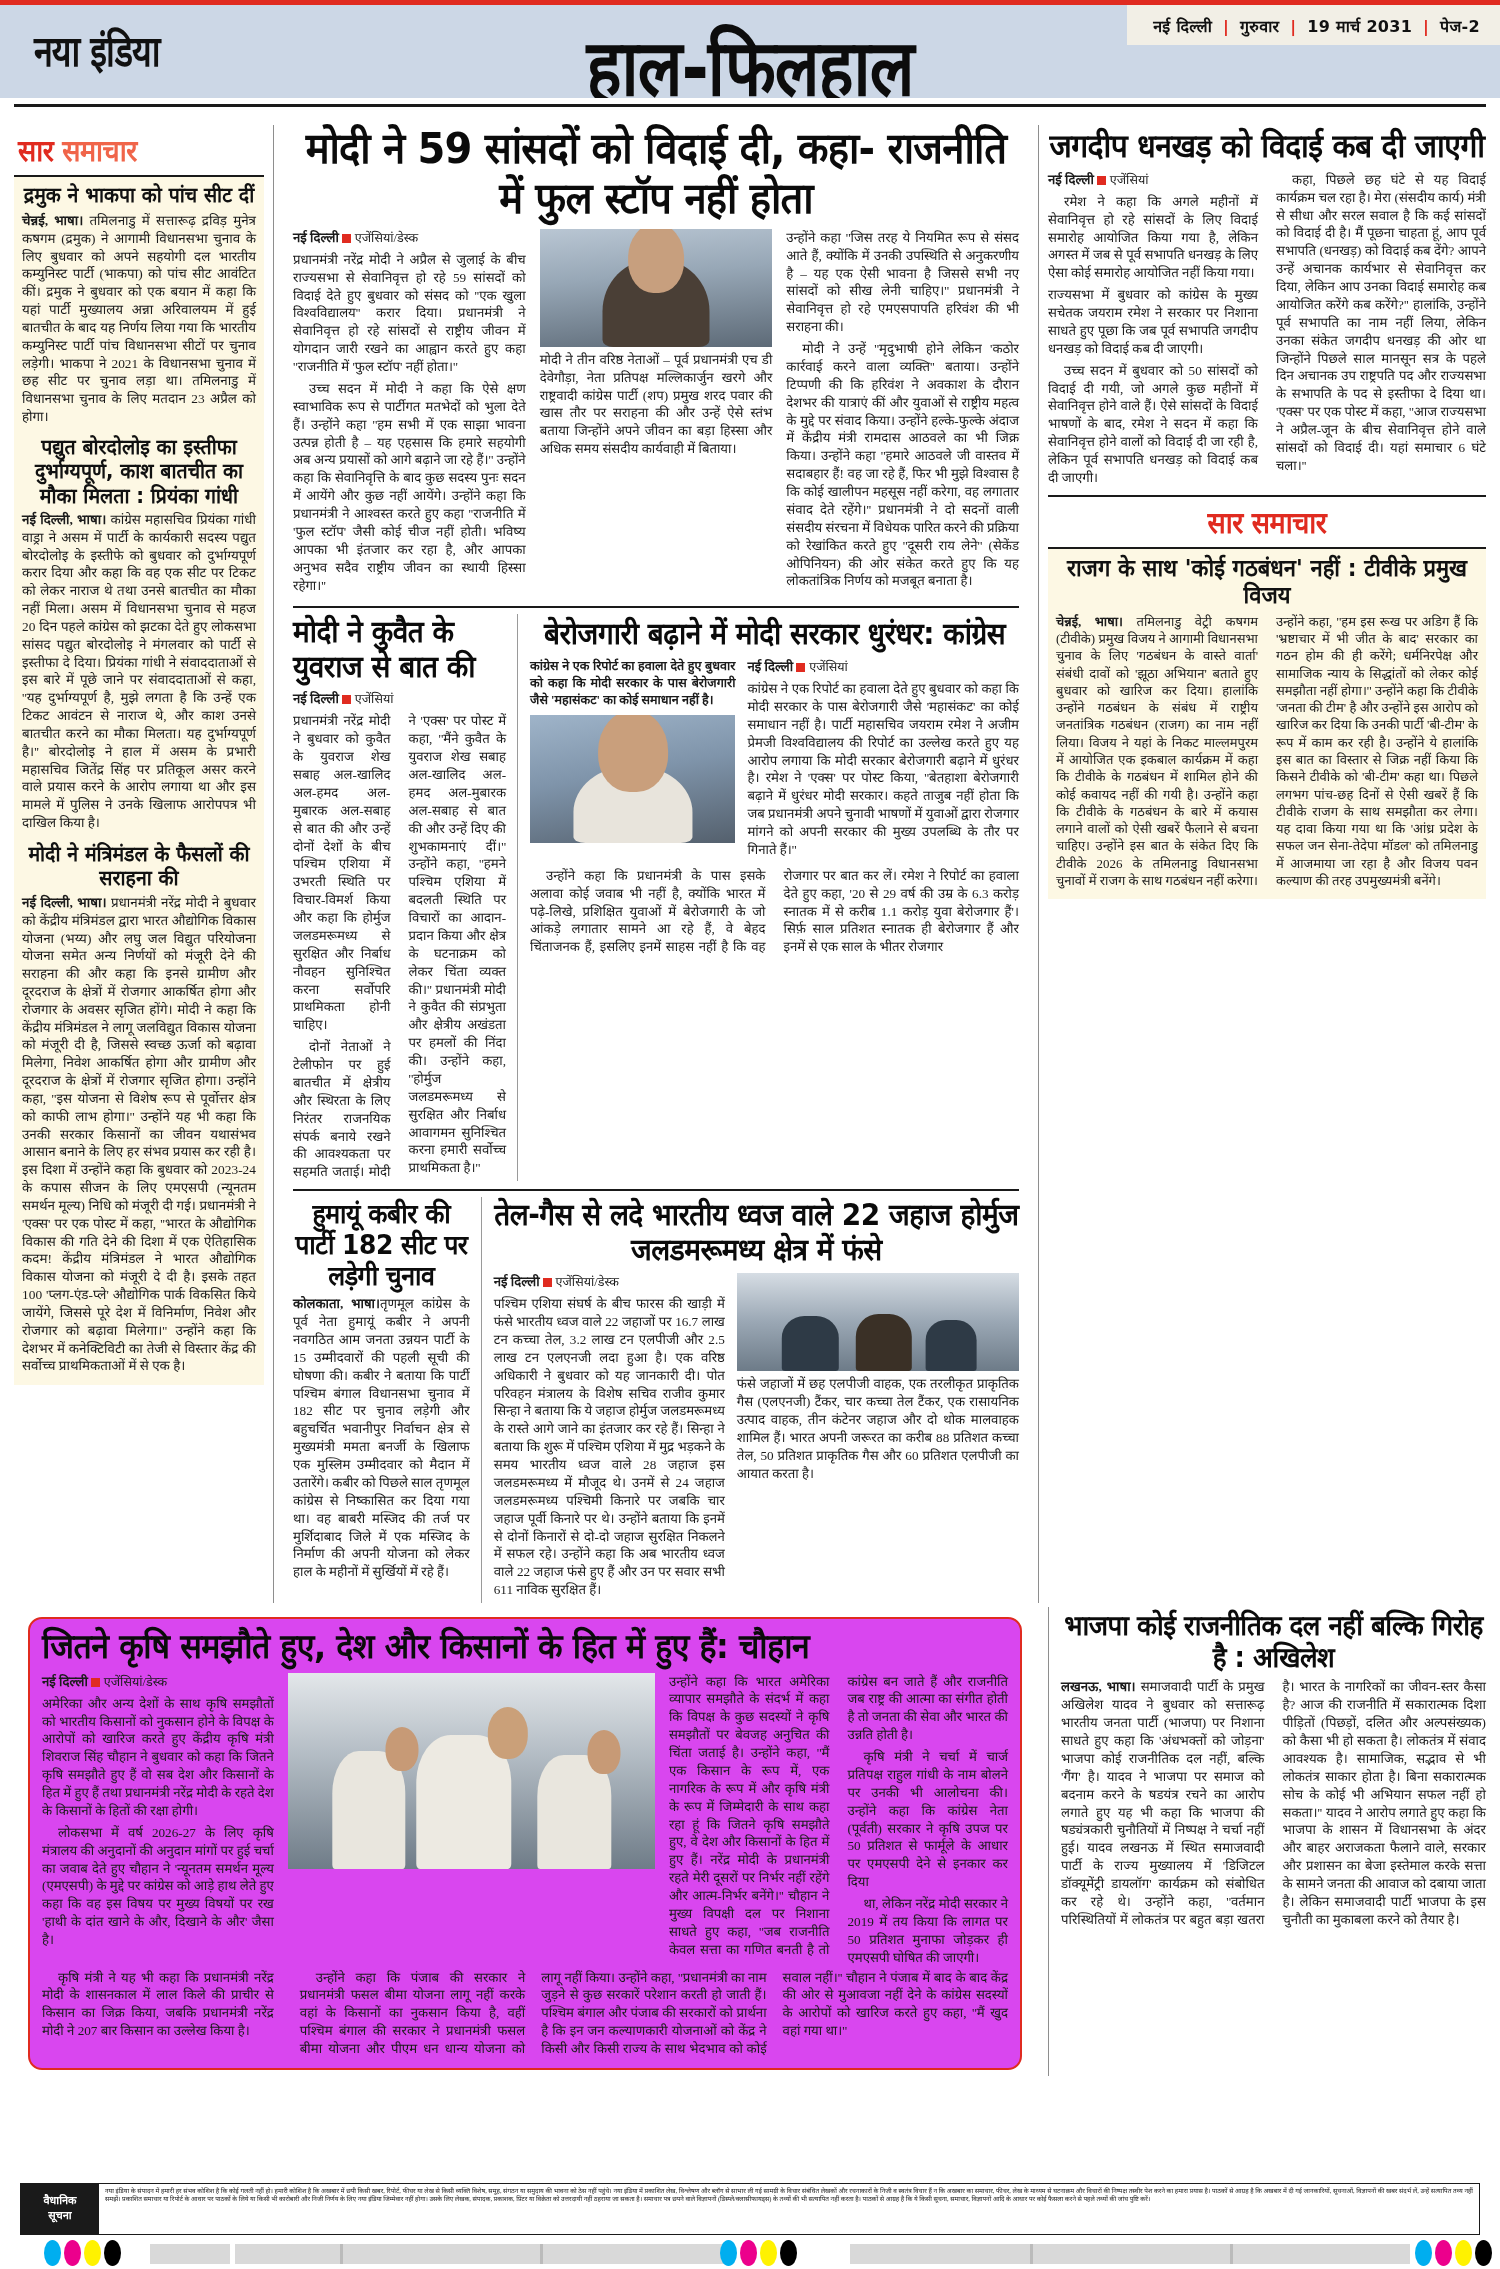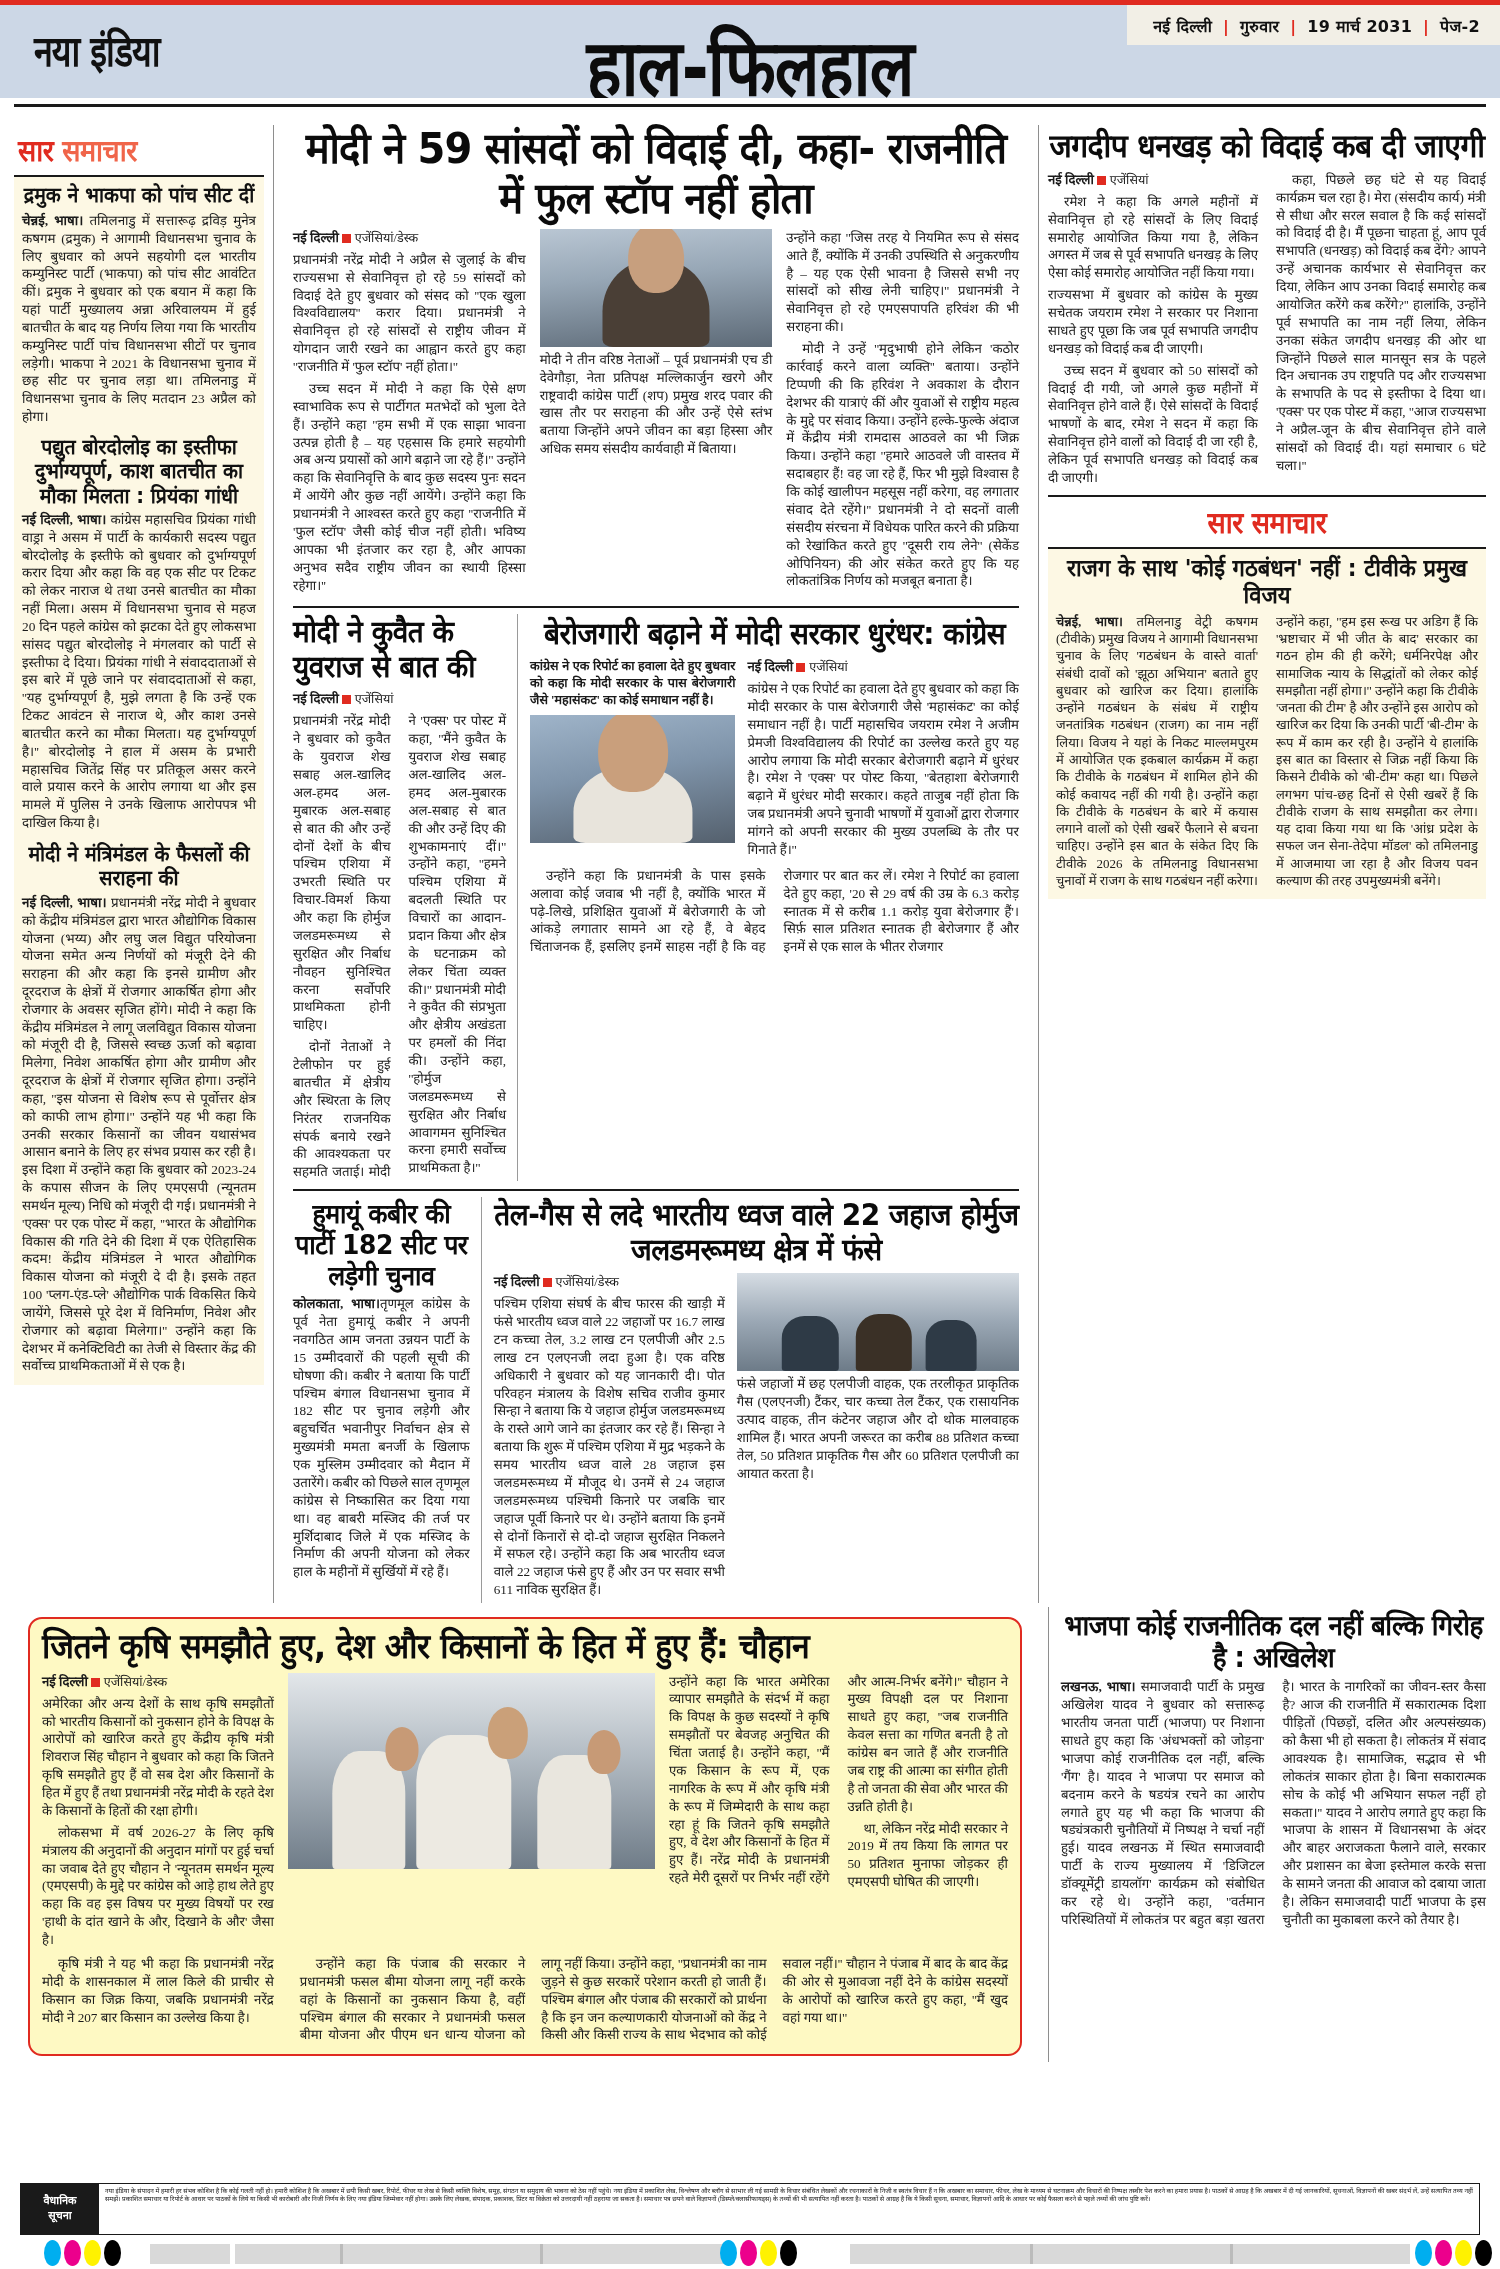--- a/index.html
+++ b/index.html
@@ -191,21 +191,21 @@
   }
   .photo.parl { background: linear-gradient(175deg,#b9c6d3 0%,#97a7b6 40%,#5d6a77 100%); }
   .photo.jairam { background: linear-gradient(170deg,#b7b2a6 0%,#8e8madef 30%,#5a564c 100%); }
 
   
   .feature {
     border: 2.5px solid #e02b20;
     border-radius: 14px;
     margin: 10px 14px 6px 14px;
     padding: 8px 12px 10px 12px;
-    background: #fef9c3;
+    background: #d946ef;
     position: relative;
   }
   .feature h2 {
     margin: 1px 0 8px 0;
     font-family: "DejaVu Sans", sans-serif;
     font-weight: bold;
     font-size: 32px;
     line-height: 1.14;
     color: #0b0b0b;
     text-align: left;
@@ -454,20 +454,21 @@
               <div class="silhouette" style="left:48%;width:26%;height:68%;background:#edeae2;border-radius:36% 36% 4% 4%;"></div>
               <div class="silhouette" style="left:78%;width:20%;height:58%;background:#e9e6de;border-radius:36% 36% 4% 4%;"></div>
               <div class="head" style="left:31%;width:9%;padding-bottom:12%;bottom:50%;background:#c79a76;"></div>
               <div class="head" style="left:60%;width:11%;padding-bottom:14%;bottom:56%;background:#caa079;"></div>
               <div class="head" style="left:86%;width:9%;padding-bottom:12%;bottom:48%;background:#c79a76;"></div>
             </div>
           </div>
           <div style="flex:1 1 auto;">
             <div class="flow2">
               <p class="txt">उन्होंने कहा कि भारत अमेरिका व्यापार समझौते के संदर्भ में कहा कि विपक्ष के कुछ सदस्यों ने कृषि समझौतों पर बेवजह अनुचित की चिंता जताई है। उन्होंने कहा, ''मैं एक किसान के रूप में, एक नागरिक के रूप में और कृषि मंत्री के रूप में जिम्मेदारी के साथ कहा रहा हूं कि जितने कृषि समझौते हुए, वे देश और किसानों के हित में हुए हैं। नरेंद्र मोदी के प्रधानमंत्री रहते मेरी दूसरों पर निर्भर नहीं रहेंगे और आत्म-निर्भर बनेंगे।'' चौहान ने मुख्य विपक्षी दल पर निशाना साधते हुए कहा, ''जब राजनीति केवल सत्ता का गणित बनती है तो कांग्रेस बन जाते हैं और राजनीति जब राष्ट्र की आत्मा का संगीत होती है तो जनता की सेवा और भारत की उन्नति होती है।</p>
+              <p class="txt ind">कृषि मंत्री ने चर्चा में चार्ज प्रतिपक्ष राहुल गांधी के नाम बोलने पर उनकी भी आलोचना की। उन्होंने कहा कि कांग्रेस नेता (पूर्वती) सरकार ने कृषि उपज पर 50 प्रतिशत से फार्मूले के आधार पर एमएसपी देने से इनकार कर दिया</p>
               <p class="txt ind">था, लेकिन नरेंद्र मोदी सरकार ने 2019 में तय किया कि लागत पर 50 प्रतिशत मुनाफा जोड़कर ही एमएसपी घोषित की जाएगी।</p>
             </div>
           </div>
         </div>
         <div style="display:flex;gap:26px;margin-top:2px;">
           <div style="flex:0 0 24%;">
             <p class="txt ind">कृषि मंत्री ने यह भी कहा कि प्रधानमंत्री नरेंद्र मोदी के शासनकाल में लाल किले की प्राचीर से किसान का जिक्र किया, जबकि प्रधानमंत्री नरेंद्र मोदी ने 207 बार किसान का उल्लेख किया है।</p>
           </div>
           <div style="flex:1 1 auto;" class="flow3">
             <p class="txt ind">उन्होंने कहा कि पंजाब की सरकार ने प्रधानमंत्री फसल बीमा योजना लागू नहीं करके वहां के किसानों का नुकसान किया है, वहीं पश्चिम बंगाल की सरकार ने प्रधानमंत्री फसल बीमा योजना और पीएम धन धान्य योजना को लागू नहीं किया। उन्होंने कहा, ''प्रधानमंत्री का नाम जुड़ने से कुछ सरकारें परेशान करती हो जाती हैं। पश्चिम बंगाल और पंजाब की सरकारों को प्रार्थना है कि इन जन कल्याणकारी योजनाओं को केंद्र ने किसी और किसी राज्य के साथ भेदभाव को कोई सवाल नहीं।'' चौहान ने पंजाब में बाद के बाद केंद्र की ओर से मुआवजा नहीं देने के कांग्रेस सदस्यों के आरोपों को खारिज करते हुए कहा, ''मैं खुद वहां गया था।''</p>

